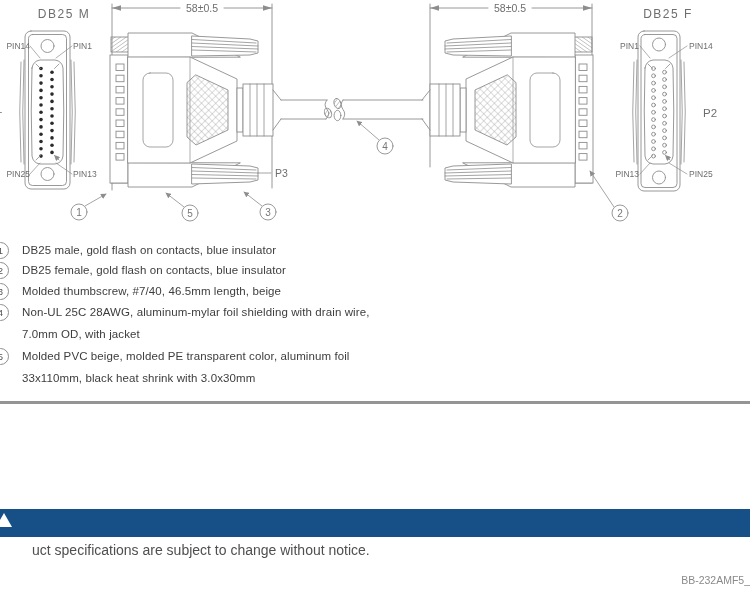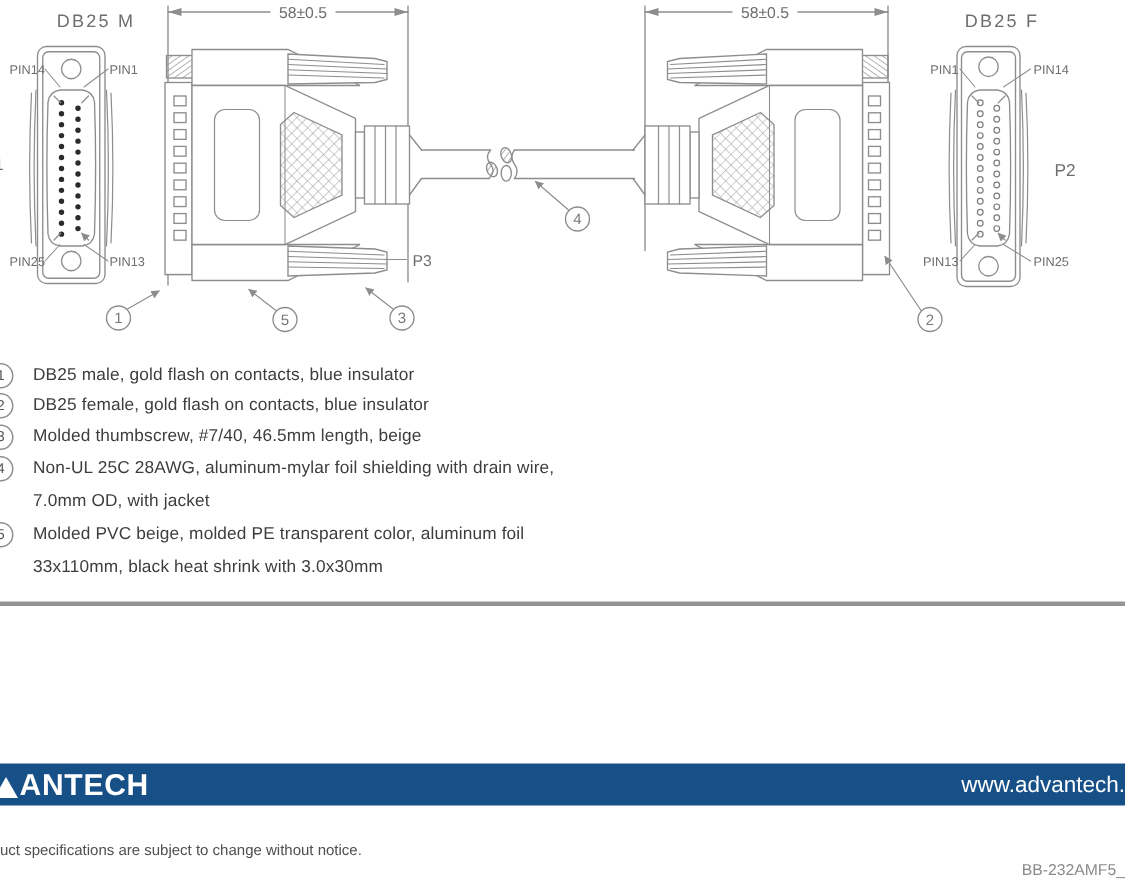--- a/index.html
+++ b/index.html
@@ -14,21 +14,21 @@
   .note-text{position:absolute;left:22px;top:0;font-size:11.5px;color:#3d3d3d;letter-spacing:0.1px;text-align:center;}
 
   .divider{position:absolute;left:0;top:401px;width:750px;height:3px;background:#949494;}
 
   .footer-bar{position:absolute;left:0;top:509px;width:750px;height:28px;background:#174f87;}
   .logo{position:absolute;left:0;top:4px;display:flex;align-items:center;color:#fff;
         font-weight:bold;font-size:20px;letter-spacing:0.5px;}
   .logo-tri{width:0;height:0;border-left:8px solid transparent;border-right:8px solid transparent;
             border-bottom:14px solid #fff;margin-right:1px;margin-left:-4px;}
   .website{position:absolute;right:0;top:6px;color:#fff;font-size:15px;}
-  .disclaimer{position:absolute;left:0;top:562px;font-size:10px;color:#4f4f4f;white-space:nowrap;}
+  .disclaimer{position:absolute;left:0;top:542px;font-size:14px;color:#4f4f4f;white-space:nowrap;padding-left:32px;}
   .docnum{position:absolute;right:0;top:542px;font-size:10.5px;color:#8a8a8a;white-space:nowrap;margin-top:32px;}
 </style>
 </head>
 <body>
 
 <div id="page">
 
   <svg width="750" height="232" viewBox="0 0 750 232" style="position:absolute;left:0;top:0;" fill="none" stroke-linecap="round">
     <defs>
       <marker id="ah" viewBox="0 0 10 10" refX="9" refY="5" markerWidth="7" markerHeight="7" orient="auto">
@@ -263,20 +263,18 @@
     <div class="note-line" style="top:372px">
       <span class="note-text">33x110mm, black heat shrink with 3.0x30mm</span>
     </div>
   </div>
 
   <div class="divider"></div>
 
   <div class="footer-bar">
     <div class="logo">
       <span class="logo-tri"></span>
-      <span>ANTECH</span>
-    </div>
-    <div class="website">www.advantech.</div>
+    </div>
   </div>
   <div class="disclaimer">uct specifications are subject to change without notice.</div>
   <div class="docnum">BB-232AMF5_</div>
 
 </div>
 
 </body></html>

